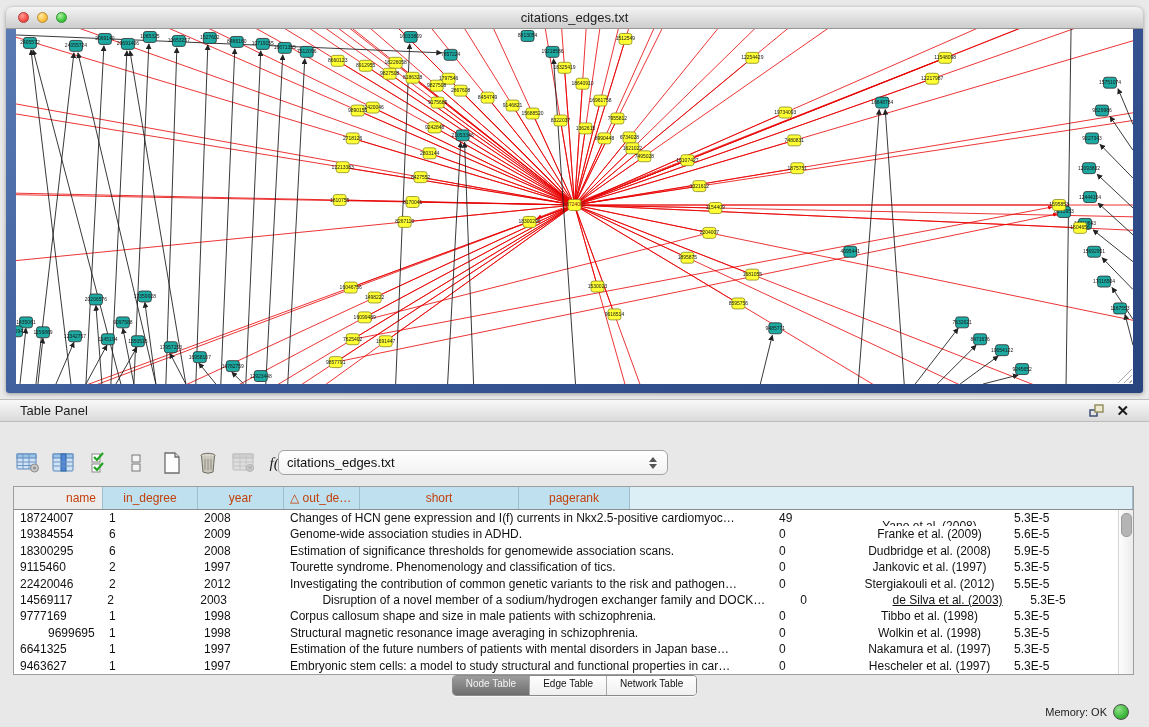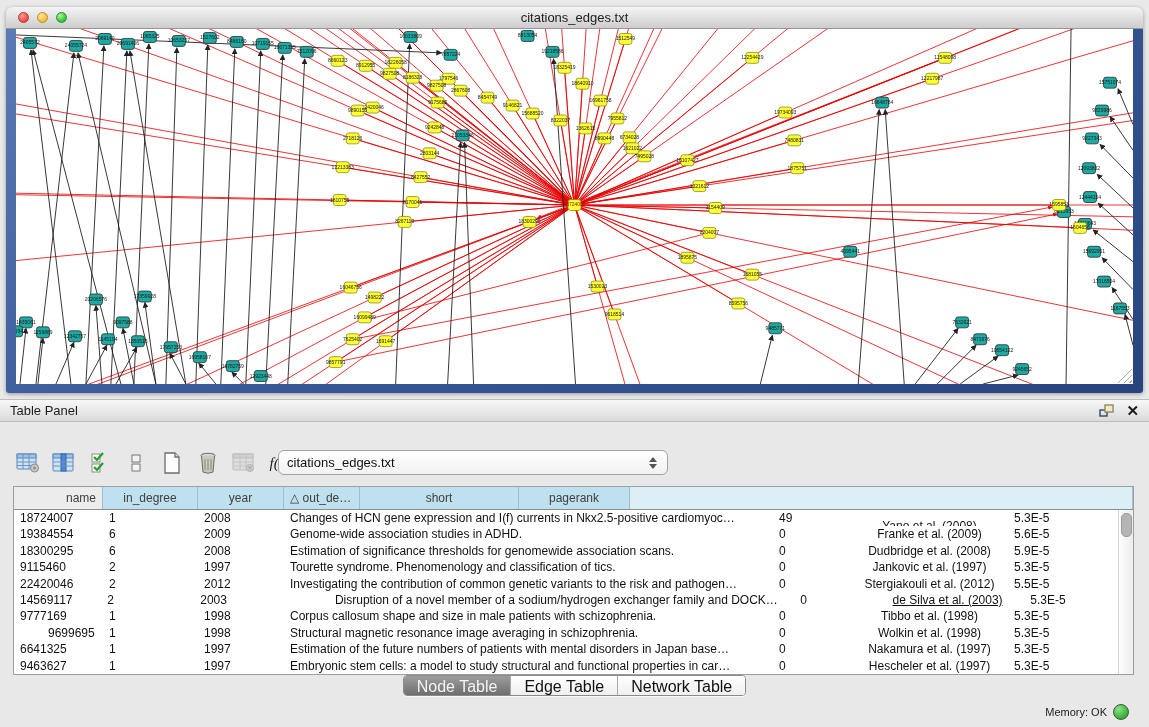--- a/index.html
+++ b/index.html
@@ -42,21 +42,21 @@
     clip-path:polygon(100% 0,100% 100%,0 100%);
   }
   
   .table-panel{
     position:absolute;left:0;top:399px;width:1149px;height:328px;
     background:#e8e8e8;border-top:1px solid #bdbdbd;
   }
   .tp-header{
     height:22px;display:flex;align-items:center;
     background:linear-gradient(#f8f8f8,#dadada);
-    border-bottom:1px solid #bcbcbc;padding:0 10px;box-sizing:border-box;
+    border-bottom:1px solid #bcbcbc;padding:0 20px;box-sizing:border-box;
   }
   .tp-title{font-size:13px;color:#1e1e1e;}
   .tp-spacer{flex:1;}
   .tp-float{width:18px;height:16px;margin-right:10px;cursor:pointer;}
   .tp-close{font-size:15px;font-weight:bold;color:#1a1a1a;line-height:14px;cursor:pointer;}
   
   .tp-toolbar{position:absolute;left:12px;top:47px;display:flex;align-items:center;}
   .tbtn{width:32px;height:32px;display:flex;align-items:center;justify-content:center;margin-right:4px;}
   .fx-label{font-size:15px;font-style:italic;color:#1a1a1a;font-family:"Liberation Serif",serif;}
   .combo{
@@ -71,40 +71,40 @@
   .combo .carets .up{border-bottom:5px solid #555;}
   .combo .carets .down{border-top:5px solid #555;}
   
   .tbl-wrap{
     position:absolute;left:13px;top:86px;width:1121px;height:189px;
     background:#fff;border:1px solid #9e9e9e;box-sizing:border-box;overflow:hidden;
   }
   .thead{display:flex;height:22px;border-bottom:1px solid #8c8c8c;}
   .th{
     box-sizing:border-box;background:#bfe0ee;border-right:1px solid #9dbfcd;
-    font-size:12px;color:#404040;padding:4px 6px 0 6px;white-space:nowrap;overflow:hidden;
+    font-size:12px;color:#c2410c;padding:4px 6px 0 6px;white-space:nowrap;overflow:hidden;
   }
   .th-fill{flex:1;background:#dceef6;}
   .tr{display:flex;height:16.4px;line-height:16.4px;}
   .td{
     box-sizing:border-box;font-size:12px;color:#111;padding:0 4px 0 6px;
     white-space:nowrap;overflow:hidden;text-overflow:ellipsis;
   }
   .vscroll{
     position:absolute;top:23px;right:0;width:14px;bottom:0;
     background:linear-gradient(to right,#fdfdfd,#ececec);border-left:1px solid #d5d5d5;
   }
   .vthumb{position:absolute;left:2px;top:3px;width:9px;height:22px;border-radius:5px;background:#b5b5b5;border:1px solid #9c9c9c;}
   
   .tabs{
     position:absolute;left:0;right:0;top:275px;display:flex;justify-content:center;
   }
   .tabbar{display:inline-flex;border:1px solid #8a8a8a;border-radius:4px;overflow:hidden;height:19px;background:#fff;box-shadow:0 1px 0 rgba(255,255,255,.7);}
   .tab{
-    font-size:16px;padding:2px 13px 0 13px;color:#111;background:linear-gradient(#ffffff,#efefef);
+    font-size:10px;padding:2px 13px 0 13px;color:#111;background:linear-gradient(#ffffff,#efefef);
     border-left:1px solid #aaa;cursor:pointer;box-sizing:border-box;
   }
   .tab:first-child{border-left:none;}
   .tab.active{background:linear-gradient(#9d9d9d,#6e6e6e);color:#f4f4f4;}
   
   .status{
     position:absolute;right:20px;bottom:8px;display:flex;align-items:center;gap:6px;
   }
   .status .mem{font-size:11px;color:#222;}
   .mem-dot{width:14px;height:14px;border-radius:50%;
@@ -642,21 +642,21 @@
           <div class="td" style="width: 86px; text-align: left;">2012</div>
           <div class="td" style="width: 489px; text-align: left;">Investigating the contribution of common genetic variants to the risk and pathogen…</div>
           <div class="td" style="width: 76px; text-align: left;">0</div>
           <div class="td" style="width: 159px; text-align: center;">Stergiakouli et al. (2012)</div>
           <div class="td" style="width: 111px; text-align: left;">5.5E-5</div>
         </div>
         <div class="tr">
           <div class="td" style="width: 89px; text-align: left;">14569117</div>
           <div class="td" style="width: 95px; text-align: left;">2</div>
           <div class="td" style="width: 86px; text-align: left;">2003</div>
-          <div class="td" style="width: 489px; text-align: center; margin-left: 38px;">Disruption of a novel member of a sodium/hydrogen exchanger family and DOCK…</div>
+          <div class="td" style="width: 489px; text-align: left; margin-left: 38px;">Disruption of a novel member of a sodium/hydrogen exchanger family and DOCK…</div>
           <div class="td" style="width: 76px; text-align: left;">0</div>
           <div class="td" style="width: 159px; text-align: center; text-decoration: underline;">de Silva et al. (2003)</div>
           <div class="td" style="width: 111px; text-align: left;">5.3E-5</div>
         </div>
         <div class="tr">
           <div class="td" style="width: 89px; text-align: left;">9777169</div>
           <div class="td" style="width: 95px; text-align: left;">1</div>
           <div class="td" style="width: 86px; text-align: left;">1998</div>
           <div class="td" style="width: 489px; text-align: left;">Corpus callosum shape and size in male patients with schizophrenia.</div>
           <div class="td" style="width: 76px; text-align: left;">0</div>

